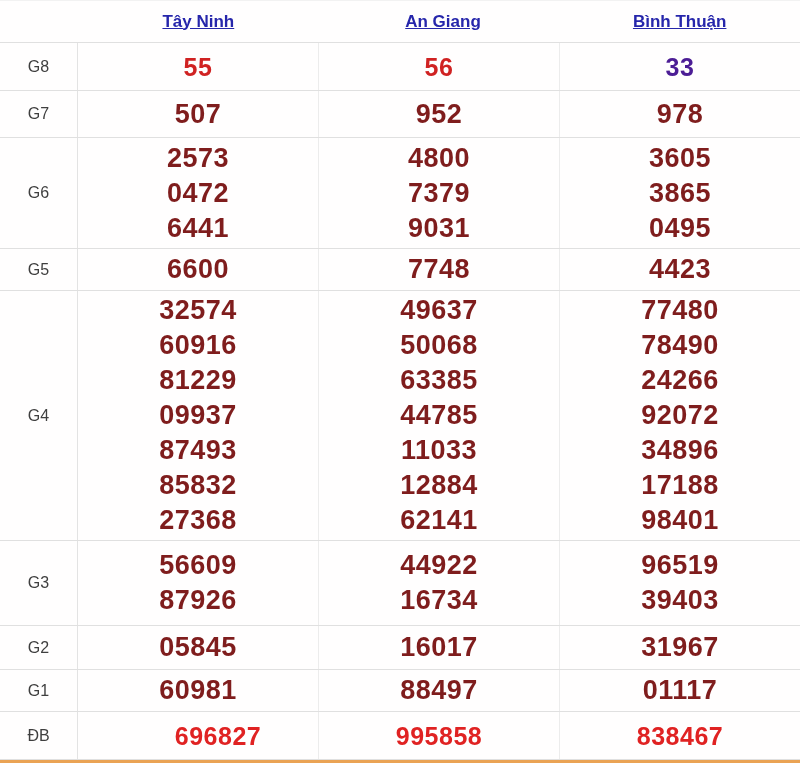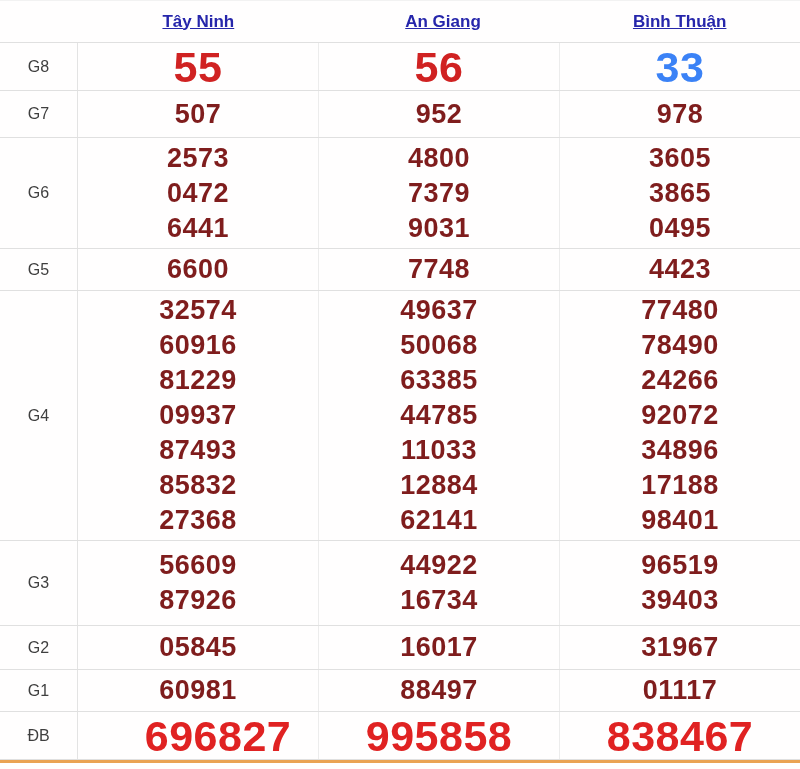--- a/index.html
+++ b/index.html
@@ -53,21 +53,21 @@
   }
   .num {
     font-weight:bold;
     color:#7f1d1d;
     font-size:27px;
     line-height:35px;
     letter-spacing:0.5px;
     white-space:nowrap;
   }
   .row.highlight .num {
-    font-size:43px;
+    font-size:25px;
     line-height:42px;
   }
   .bottom-bar {
     width:800px;
     height:3px;
     margin-top:0;
   }
 </style>
 </head>
 <body>
@@ -88,21 +88,21 @@
 
 <div class="row highlight" style="height: 48px;">
       <div class="label-cell">G8</div>
       <div class="value-cell">
         <div class="num" style="color: rgb(208, 34, 34);">55</div>
       </div>
       <div class="value-cell">
         <div class="num" style="color: rgb(208, 34, 34);">56</div>
       </div>
       <div class="value-cell">
-        <div class="num" style="color: #3b82f6;">33</div>
+        <div class="num" style="color: #4c1d95;">33</div>
       </div>
     </div>
     <div class="row" style="height: 47px;">
       <div class="label-cell">G7</div>
       <div class="value-cell">
         <div class="num">507</div>
       </div>
       <div class="value-cell">
         <div class="num">952</div>
       </div>

